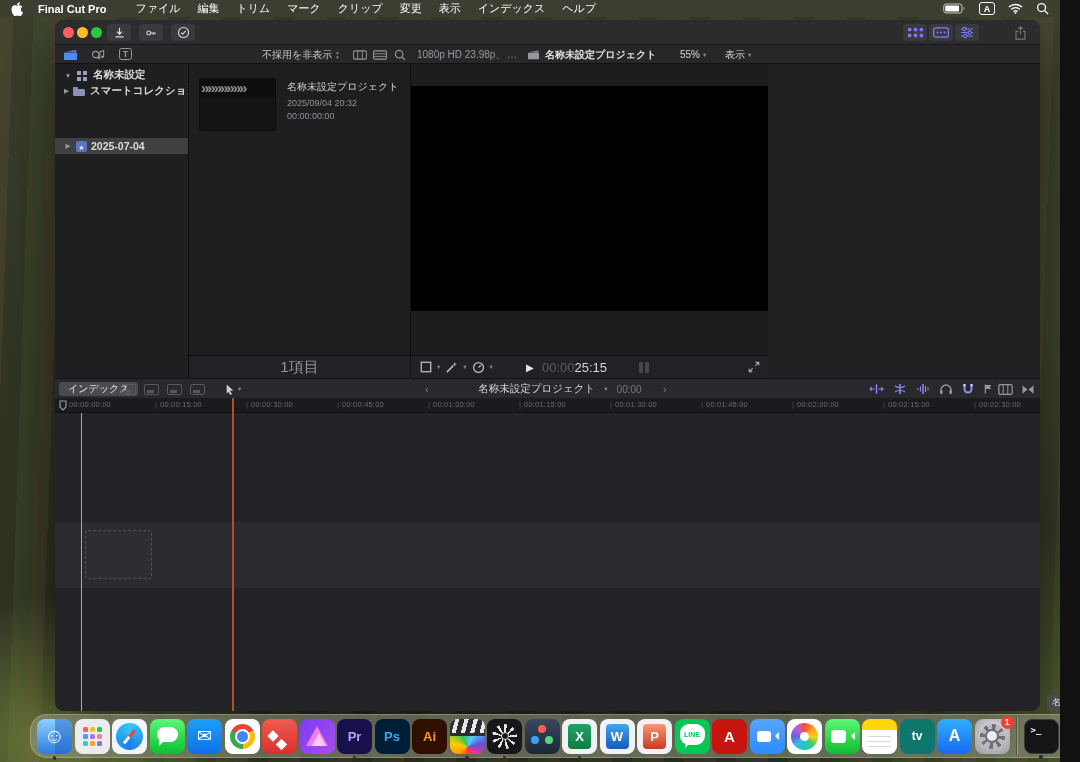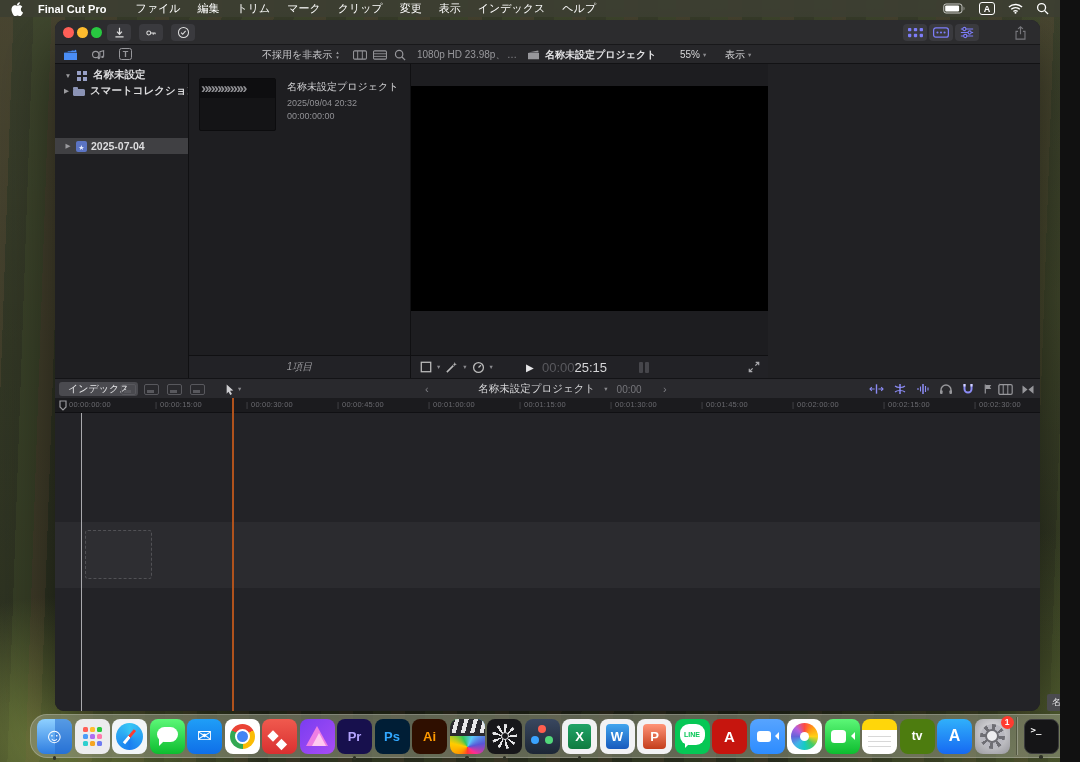--- a/index.html
+++ b/index.html
@@ -63,21 +63,21 @@
   
   .clip{position:absolute;left:10px;top:14px;}
   .thumb{width:77px;height:53px;background:#141416;border-radius:2px;overflow:hidden;border:1px solid #0c0c0e;}
   .chevrons{display:block;height:19px;background:#0e0e10;color:#909094;font-size:15px;font-weight:700;
     letter-spacing:-2px;line-height:17px;padding-left:1px;white-space:nowrap;}
   .clip-meta{position:absolute;left:88px;top:3px;width:116px;}
   .clip-title{color:#d2d2d4;font-size:10px;line-height:12px;width:112px;}
   .clip-date{color:#919195;font-size:9px;margin-top:5px;}
   .clip-duration{color:#919195;font-size:9px;margin-top:3px;}
   .browser-bar,.viewer-bar{position:absolute;left:0;right:0;bottom:0;height:23px;border-top:1px solid #101012;background:#222226;}
-  .browser-bar{display:flex;align-items:center;justify-content:center;color:#97979b;font-size:10px;font-style:italic;}
+  .browser-bar{display:flex;align-items:center;justify-content:center;color:#97979b;font-size:15px;}
 
   
   .canvas{position:absolute;left:0;right:0;top:22px;height:225px;background:#000;}
   .vb-left{position:absolute;left:9px;top:0;bottom:0;display:flex;align-items:center;gap:5px;}
   .chev{color:#8a8a8e;font-size:6.5px;}
   .vb-play{position:absolute;left:115px;top:0;bottom:0;display:flex;align-items:center;color:#e6e6e8;font-size:10px;}
   .vb-tc{position:absolute;left:131px;top:4px;font-family:"DejaVu Sans Mono",monospace;font-size:13px;}
   .tc-dim{color:#59595e;} .tc-main{color:#d6d6d8;}
   .vb-meters{position:absolute;left:228px;top:6px;display:flex;gap:2.5px;}
   .vb-meters i{display:block;width:3.5px;height:11px;background:#46464b;border-radius:1px;}
@@ -185,21 +185,21 @@
   .di.photos{background:#fff;}
   .di.photos::before{content:"";position:absolute;inset:4px;border-radius:50%;
     background:conic-gradient(#ff3b30,#ff9500,#ffcc00,#34c759,#00c7be,#32ade6,#5856d6,#af52de,#ff3b30);opacity:.92;}
   .di.photos::after{content:"";position:absolute;left:50%;top:50%;width:9px;height:9px;margin:-4.5px;border-radius:50%;background:#fff;}
   .di.facetime{background:linear-gradient(#5cf777,#0dbd2f);}
   .di.facetime::before{content:"";position:absolute;left:6px;top:11px;width:15px;height:13px;border-radius:3.5px;background:#fff;}
   .di.facetime::after{content:"";position:absolute;right:5px;top:13px;border:4.5px solid transparent;border-right-color:#fff;}
   .di.notes{background:linear-gradient(180deg,#ffd60a 0 11px,#fff 11px);}
   .di.notes::before{content:"";position:absolute;left:6px;right:6px;top:17px;height:1.5px;background:#d8d8d8;
     box-shadow:0 5px 0 #d8d8d8,0 10px 0 #d8d8d8;}
-  .di.apple-tv{background:#4d7c0f;} .di.apple-tv .glyph{font-size:12px;}
+  .di.apple-tv{background:#0f766e;} .di.apple-tv .glyph{font-size:12px;}
   .di.app-store{background:linear-gradient(#30b0fb,#1669f2);} .di.app-store .glyph{font-size:16px;}
   .di.settings{background:radial-gradient(circle at 50% 40%,#e8e8ea,#97979d);}
   .di.settings::before{content:"";position:absolute;inset:5px;border-radius:50%;background:repeating-conic-gradient(#6e6e74 0 18deg,#b9b9c0 18deg 45deg);}
   .di.settings::after{content:"";position:absolute;left:50%;top:50%;width:10px;height:10px;margin:-7px;border-radius:50%;background:#ececef;border:2px solid #6e6e74;}
   .di.terminal{background:#151517;border:1px solid #3a3a3c;}
   .di.terminal .glyph{font-family:"DejaVu Sans Mono",monospace;font-size:9px;align-items:flex-start;justify-content:flex-start;padding:5px 0 0 6px;}
   .di.utility-app{background:#f1f1f3;}
   .di.utility-app::before{content:"";position:absolute;left:9px;top:8px;width:17px;height:13px;border-radius:3px;background:#4a4a52;}
   .di.utility-app::after{content:"";position:absolute;left:13px;bottom:6px;width:9px;height:6px;border-radius:1px;background:#8a8a92;}
 

